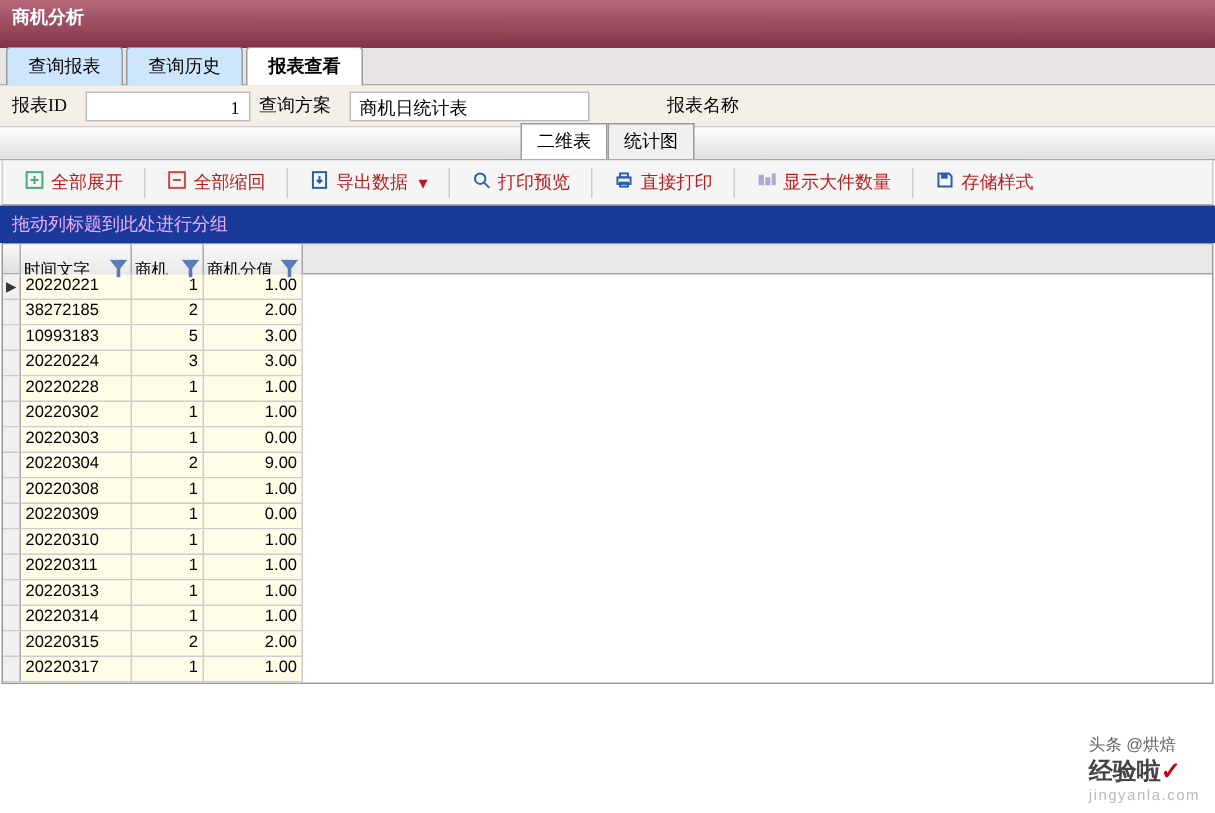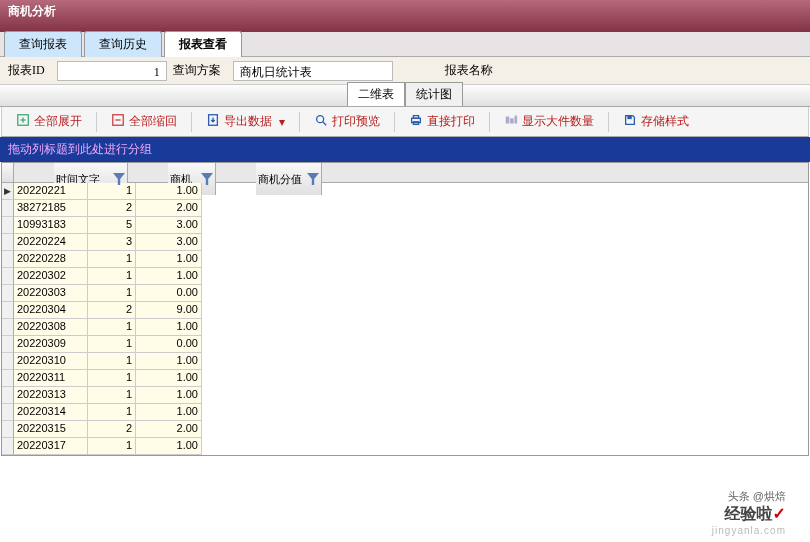--- a/index.html
+++ b/index.html
@@ -16,33 +16,33 @@
 .sub-tab-strip { height: 22px; background: linear-gradient(to bottom, #fdfdfd, #e0e0e0); border-bottom: 1px solid #aaa; display: flex; align-items: flex-end; justify-content: center; }
 .sub-tab { padding: 3px 10px; border: 1px solid #999; border-bottom: none; background: #f0f0f0; margin-right: 0px; font-size: 12px; cursor: pointer; }
 .sub-tab.active { background: #fff; }
 .toolbar { height: 30px; background: #f5f5f5; border: 1px solid #ccc; border-top: none; border-bottom: 1px solid #aaa; display: flex; align-items: center; padding: 0 6px; gap: 2px; margin: 0 1px; }
 .tool-sep { width: 1px; height: 20px; background: #ccc; margin: 0 4px; }
 .tool-btn { display: flex; align-items: center; gap: 4px; padding: 3px 8px; cursor: pointer; color: #b91c1c; font-size: 12px; }
 .tool-icon { width: 14px; height: 14px; display: inline-block; }
 .group-header { height: 25px; background: #1a3a9a; color: #f0abfc; font-size: 12px; display: flex; align-items: center; padding: 0 8px; }
 .grid-area { background: #fff; border: 1px solid #999; margin: 0 1px; }
 .col-headers { display: flex; background: #e8e8e8; height: 20px; border-bottom: 1px solid #aaa; }
-.col-head { border-right: 1px solid #aaa; display: flex; align-items: center; justify-content: space-between; padding: 16px 2px; font-size: 11px; background: linear-gradient(to bottom, #f8f8f8, #e0e0e0); margin-left: 40px; }
+.col-head { border-right: 1px solid #aaa; display: flex; align-items: center; justify-content: space-between; padding: 16px 2px; font-size: 11px; background: linear-gradient(to bottom, #f8f8f8, #e0e0e0); }
 .col-head .filter { width: 12px; height: 12px; background: #5a7ab8; display: inline-block; clip-path: polygon(0 0, 100% 0, 60% 50%, 60% 100%, 40% 100%, 40% 50%); }
 .row-selector { width: 12px; background: linear-gradient(to bottom, #f8f8f8, #e0e0e0); border-right: 1px solid #aaa; }
 .w-date { width: 74px; } .w-num { width: 48px; } .w-val { width: 66px; }
 .grid-body { }
 .grid-row { display: flex; height: 17px; font-size: 11px; }
 .cell { border-right: 1px solid #ccc; border-bottom: 1px solid #ccc; padding: 1px 3px; background: #fffce8; overflow: hidden; }
 .cell.sel { background: #f0f0f0; width: 12px; border-right: 1px solid #aaa; display:flex; align-items:center; justify-content:center; }
 .cell.date { width: 74px; text-align: left; background: #fffce8; }
 .cell.num { width: 48px; text-align: right; }
 .cell.val { width: 66px; text-align: right; }
 .row-ptr { font-size: 9px; color: #333; }
-.watermark { position: absolute; right: 24px; bottom: 6px; text-align: right; font-size: 12px; color: #555; }
+.watermark { position: absolute; right: 10px; bottom: 6px; text-align: left; font-size: 12px; color: #555; }
 .wm-top { color: #666; font-size: 11px; }
 .wm-logo { font-weight: bold; font-size: 16px; color: #444; }
 .wm-logo .red { color: #c00; }
 .wm-small { font-size: 10px; color: #bbb; letter-spacing: 1px; }
 svg { display: block; }
 </style>
 </head>
 <body>
 
 <div class="titlebar">

